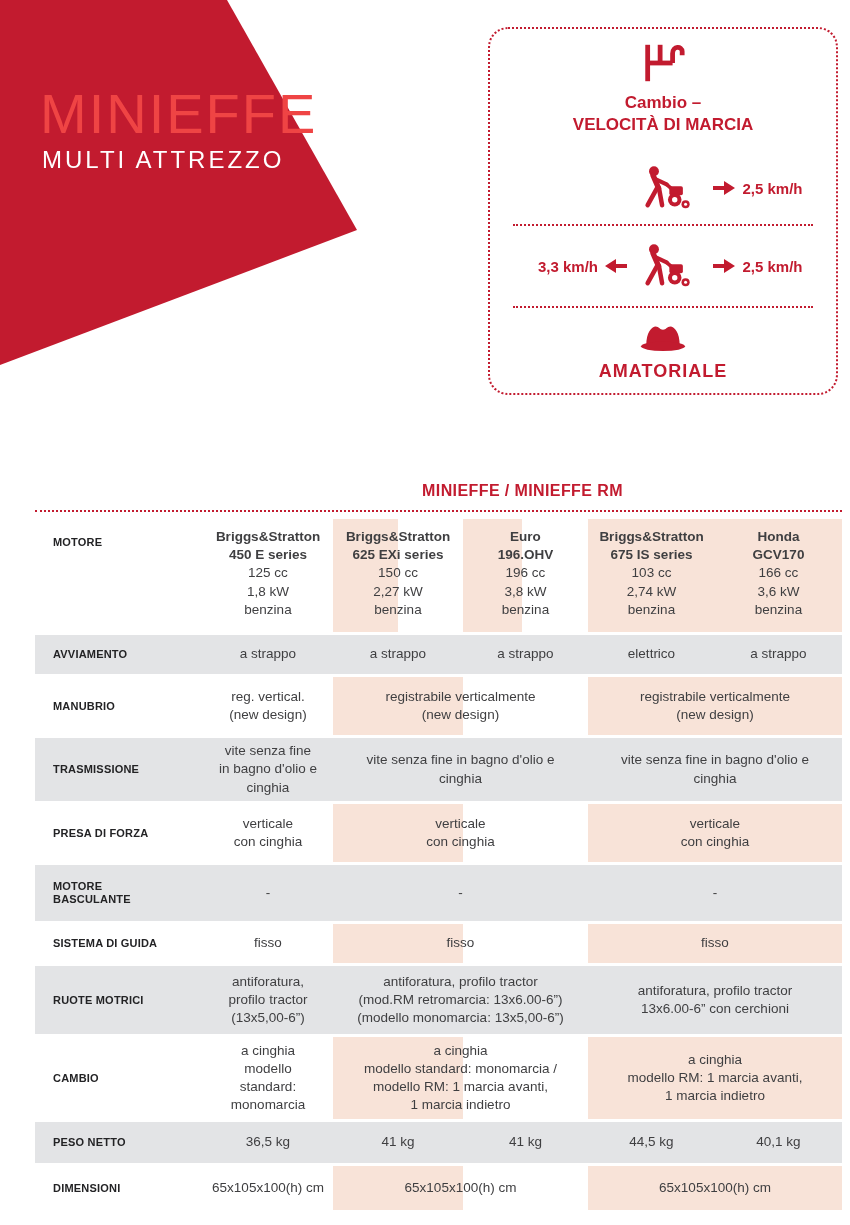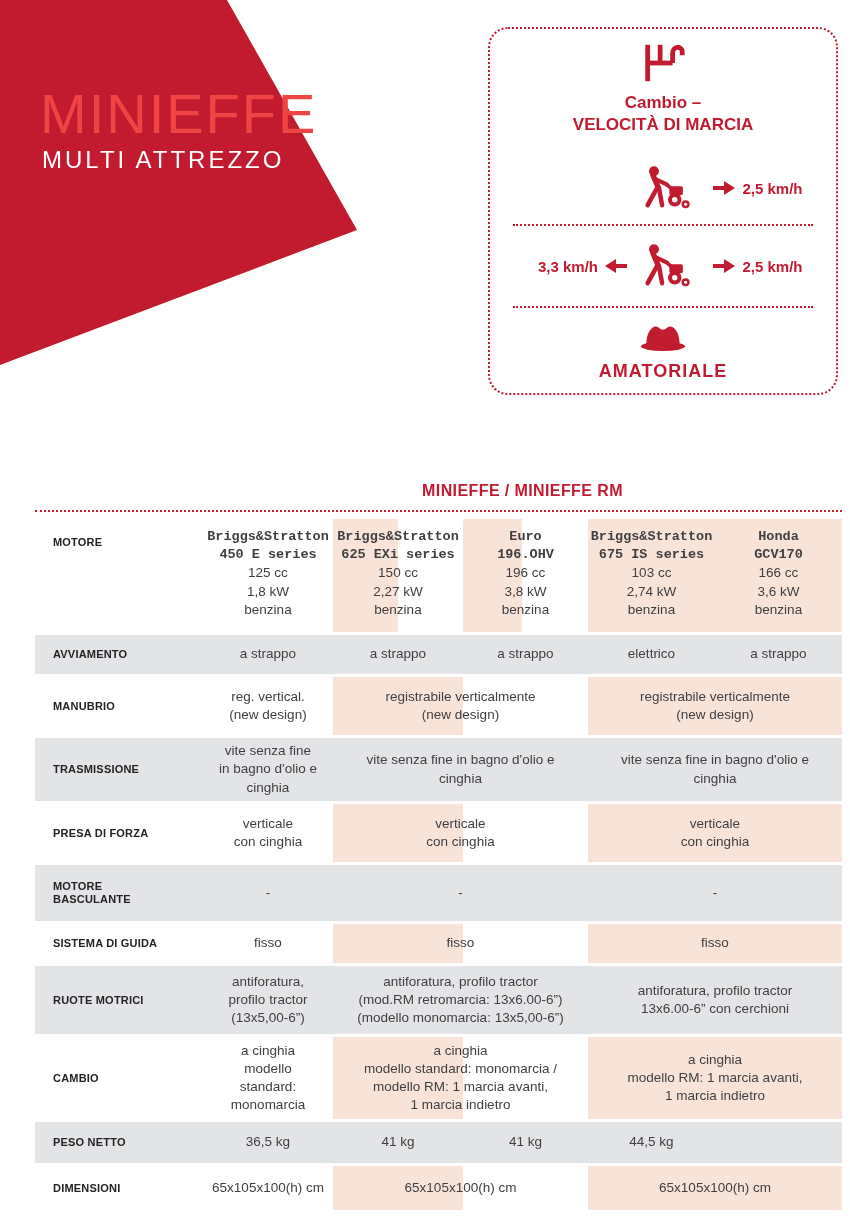--- a/index.html
+++ b/index.html
@@ -57,21 +57,21 @@
   .cl{left:18px;width:160px;justify-content:flex-start;text-align:left;
       font-size:11px;font-weight:bold;color:#232325;letter-spacing:.2px;line-height:1.15;}
   .c2{left:168px;width:130px;}
   .c3{left:298px;width:130px;}
   .c4{left:428px;width:125px;}
   .c5{left:553px;width:127px;}
   .c6{left:680px;width:127px;}
   .c34{left:298px;width:255px;}
   .c56{left:553px;width:254px;}
   .hdr{flex-direction:column;justify-content:flex-start;padding-top:9px;box-sizing:border-box;}
-  .hdr .b{font-weight:bold;font-family:Liberation Mono, monospace;}
+  .hdr .b{font-weight:bold;}
   .top{align-items:flex-start;padding-top:17px;box-sizing:border-box;}
   .r1{top:0;height:113px;}
   .r2{top:116px;height:39px;}
   .r3{top:158px;height:58px;}
   .r4{top:219px;height:63px;}
   .r5{top:285px;height:58px;}
   .r6{top:346px;height:56px;}
   .r7{top:405px;height:39px;}
   .r8{top:447px;height:68px;}
   .r9{top:518px;height:82px;}
@@ -308,20 +308,21 @@
 modello RM: 1 marcia avanti,
 1 marcia indietro</div>
   </div>
 
   <div class="row r10 gray">
     <div class="cell cl">PESO NETTO</div>
     <div class="cell c2">36,5 kg</div>
     <div class="cell c3">41 kg</div>
     <div class="cell c4">41 kg</div>
     <div class="cell c5">44,5 kg</div>
+    <div class="cell c6">40,1 kg</div>
   </div>
 
   <div class="row r11">
     <div class="bgblk pink1"></div>
     <div class="bgblk pink2"></div>
     <div class="cell cl">DIMENSIONI</div>
     <div class="cell c2">65x105x100(h) cm</div>
     <div class="cell c34">65x105x100(h) cm</div>
     <div class="cell c56">65x105x100(h) cm</div>
   </div>

